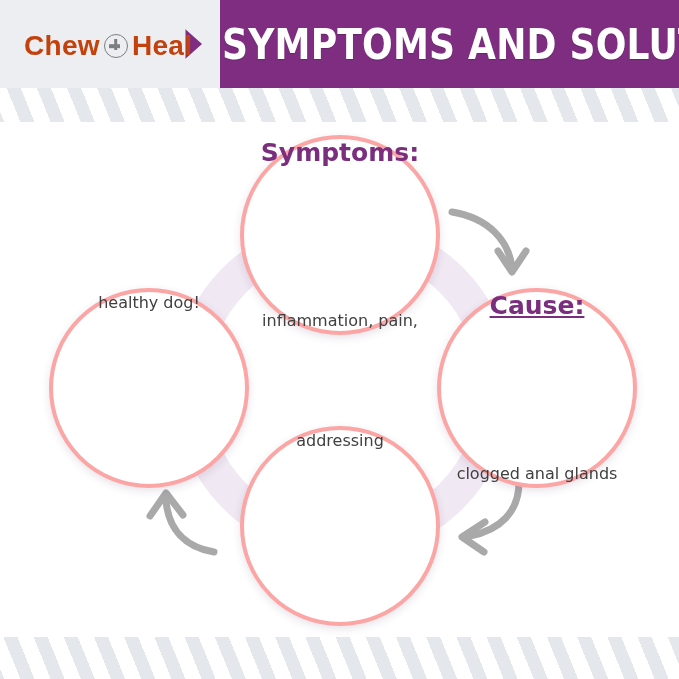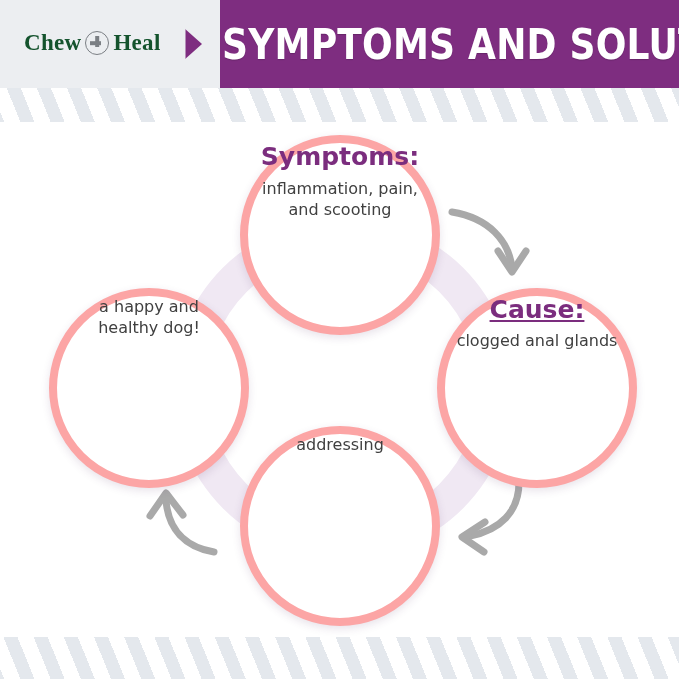--- a/index.html
+++ b/index.html
@@ -64,24 +64,24 @@
   }
 
   
   .logo {
     position: absolute;
     left: 24px;
     top: 30px;
     display: flex;
     align-items: center;
     gap: 4px;
-    color: #14532d;
-    font-family: Liberation Serif, serif;
+    color: #c2410c;
+    font-family: Liberation Sans, sans-serif;
     font-weight: bold;
-    font-size: 23px;
+    font-size: 28px;
     letter-spacing: 0.3px;
   }
   .logo-plus {
     position: relative;
     width: 22px;
     height: 22px;
     border: 1.6px solid #7b7f84;
     border-radius: 50%;
     flex: 0 0 auto;
   }
@@ -149,28 +149,28 @@
     position: absolute;
     left: 0;
     top: 0;
     width: 679px;
     height: 560px;
     pointer-events: none;
   }
 
   .node {
     position: absolute;
-    border: 8px solid #fca5a5;
+    border: 4px solid #fca5a5;
     border-radius: 50%;
     background: #ffffff;
     box-shadow: 0 3px 9px rgba(80,40,90,0.13);
     display: flex;
     flex-direction: column;
     align-items: center;
-    justify-content: flex-start;
+    justify-content: space-between;
     text-align: center;
     box-sizing: border-box;
   }
   .node-title {
     color: #7b2d7e;
     font-family: "DejaVu Sans", sans-serif;
     font-weight: bold;
     font-size: 25px;
     line-height: 1.1;
     margin-bottom: 7px;
@@ -255,40 +255,38 @@
           <path d="M214,464 C185,459 168,441 166,412"></path>
           <path d="M150,428 L166,405 L183,427"></path>
         </g>
       </g>
     </svg>
 
     <div class="node" id="node-symptoms">
       <div class="node-title">Symptoms:</div>
       <div class="node-body">
         <div>inflammation, pain,</div>
-        <div>and scooting</div>
       </div>
     </div>
 
     <div class="node" id="node-cause">
       <div class="node-title">Cause:</div>
       <div class="node-body">
         <div>clogged anal glands</div>
       </div>
     </div>
 
     <div class="node" id="node-solution">
       <div class="node-body">
         <div>addressing</div>
       </div>
     </div>
 
     <div class="node" id="node-result">
       <div class="node-body">
-        <div>a happy and</div>
         <div>healthy dog!</div>
       </div>
     </div>
 
   </div>
 
   <div class="stripes stripes-bottom">
     <div class="stripes-inner"></div>
   </div>
 

